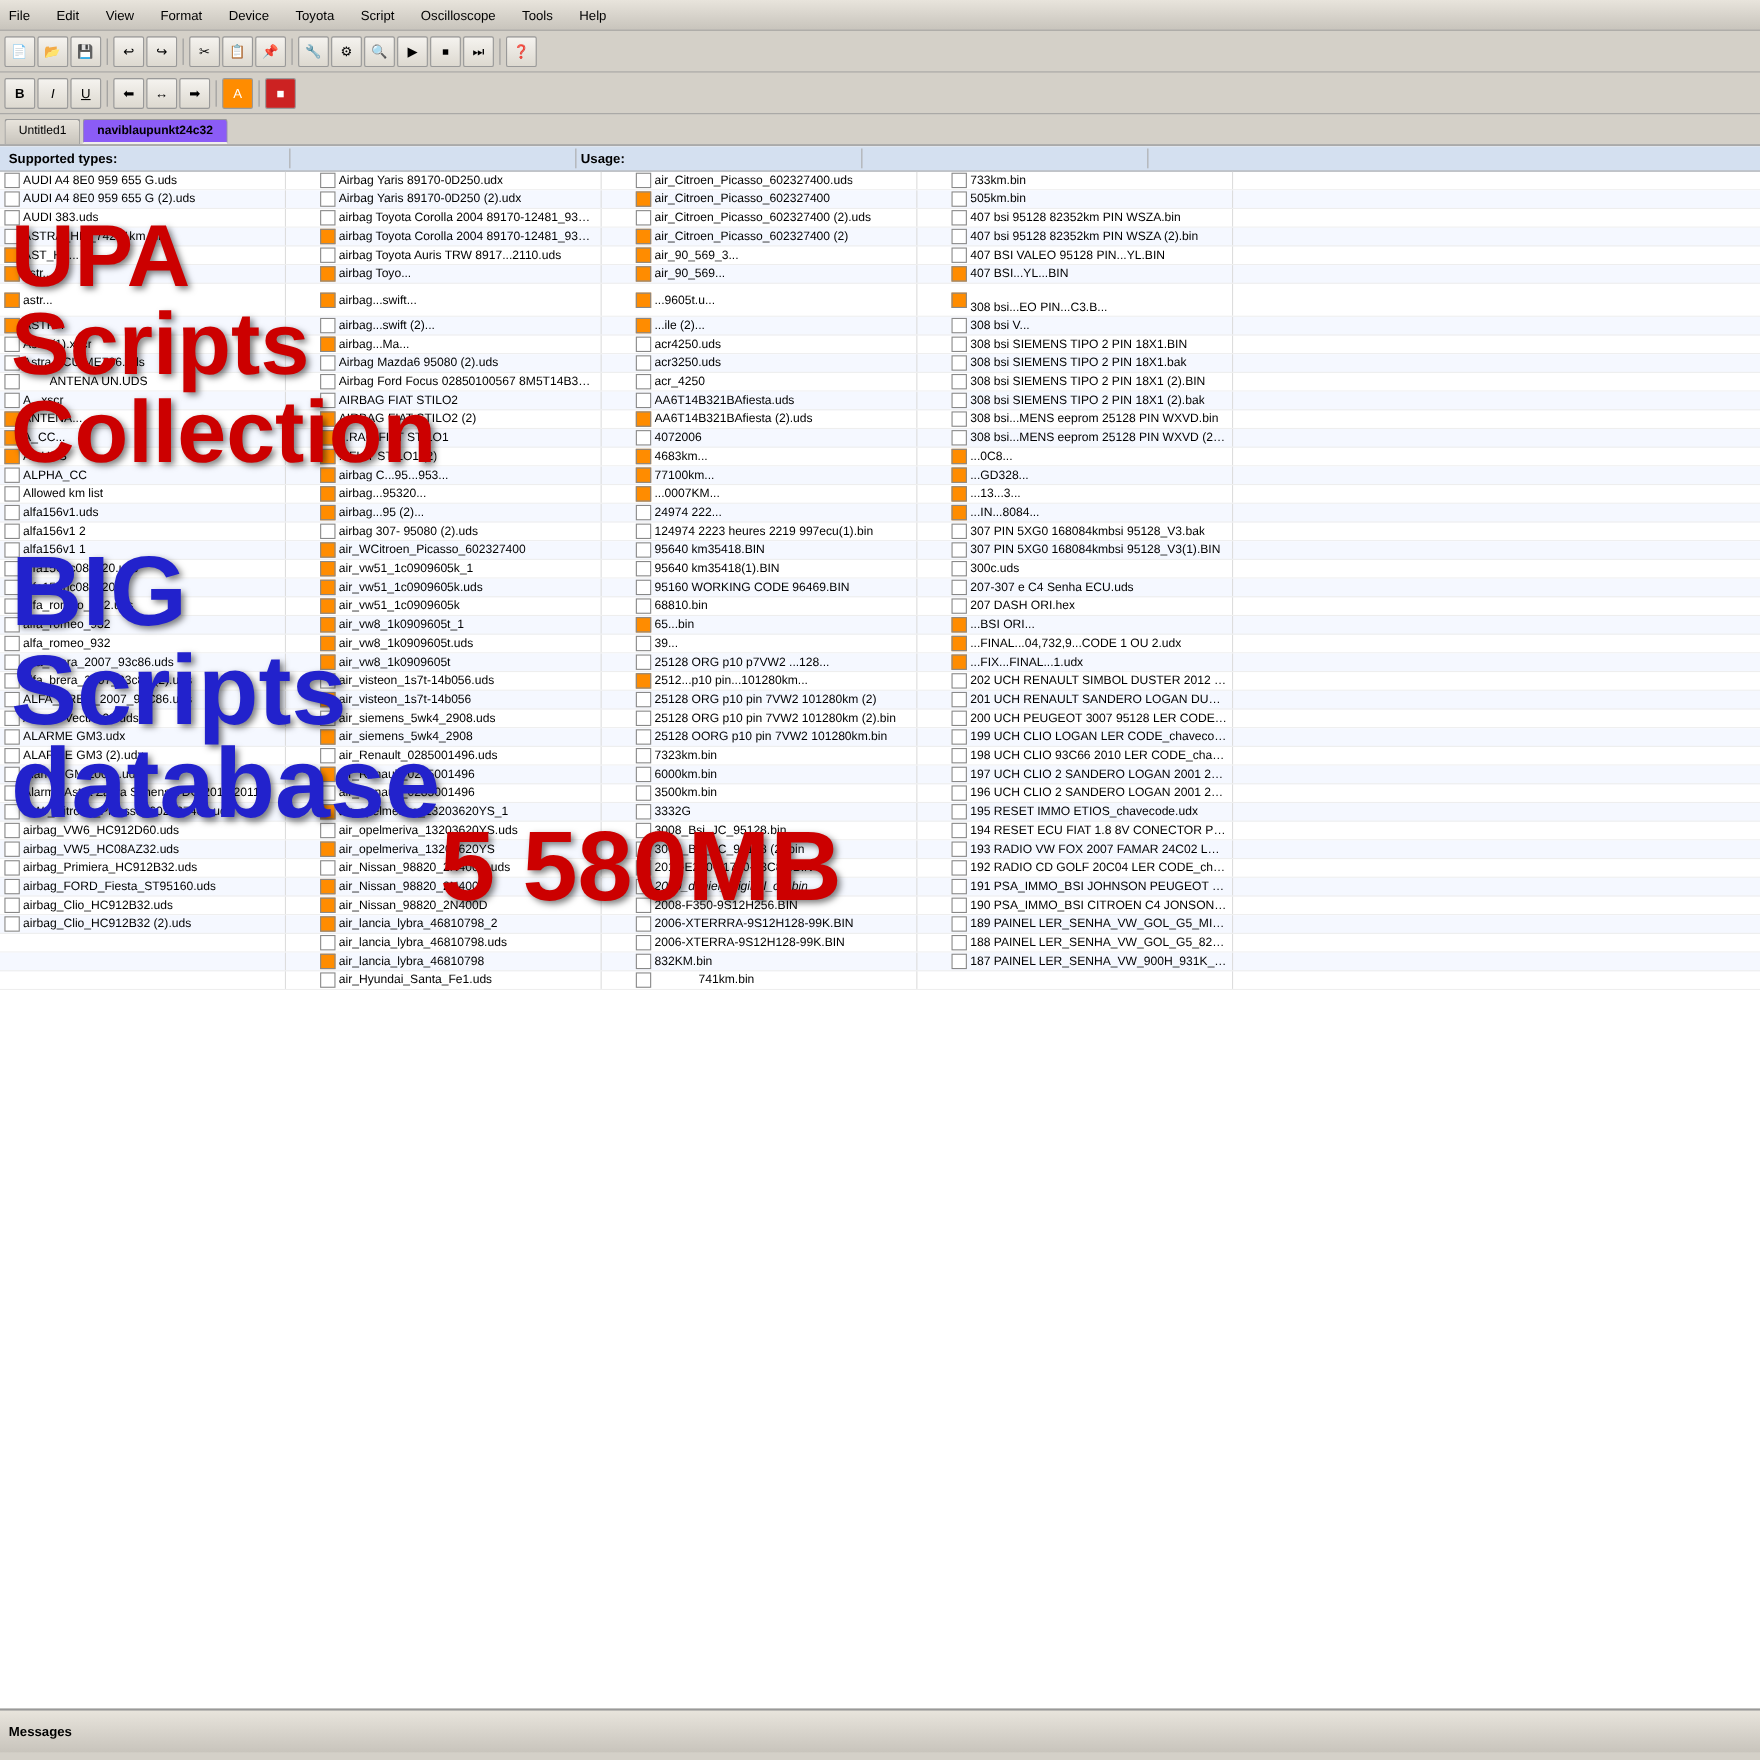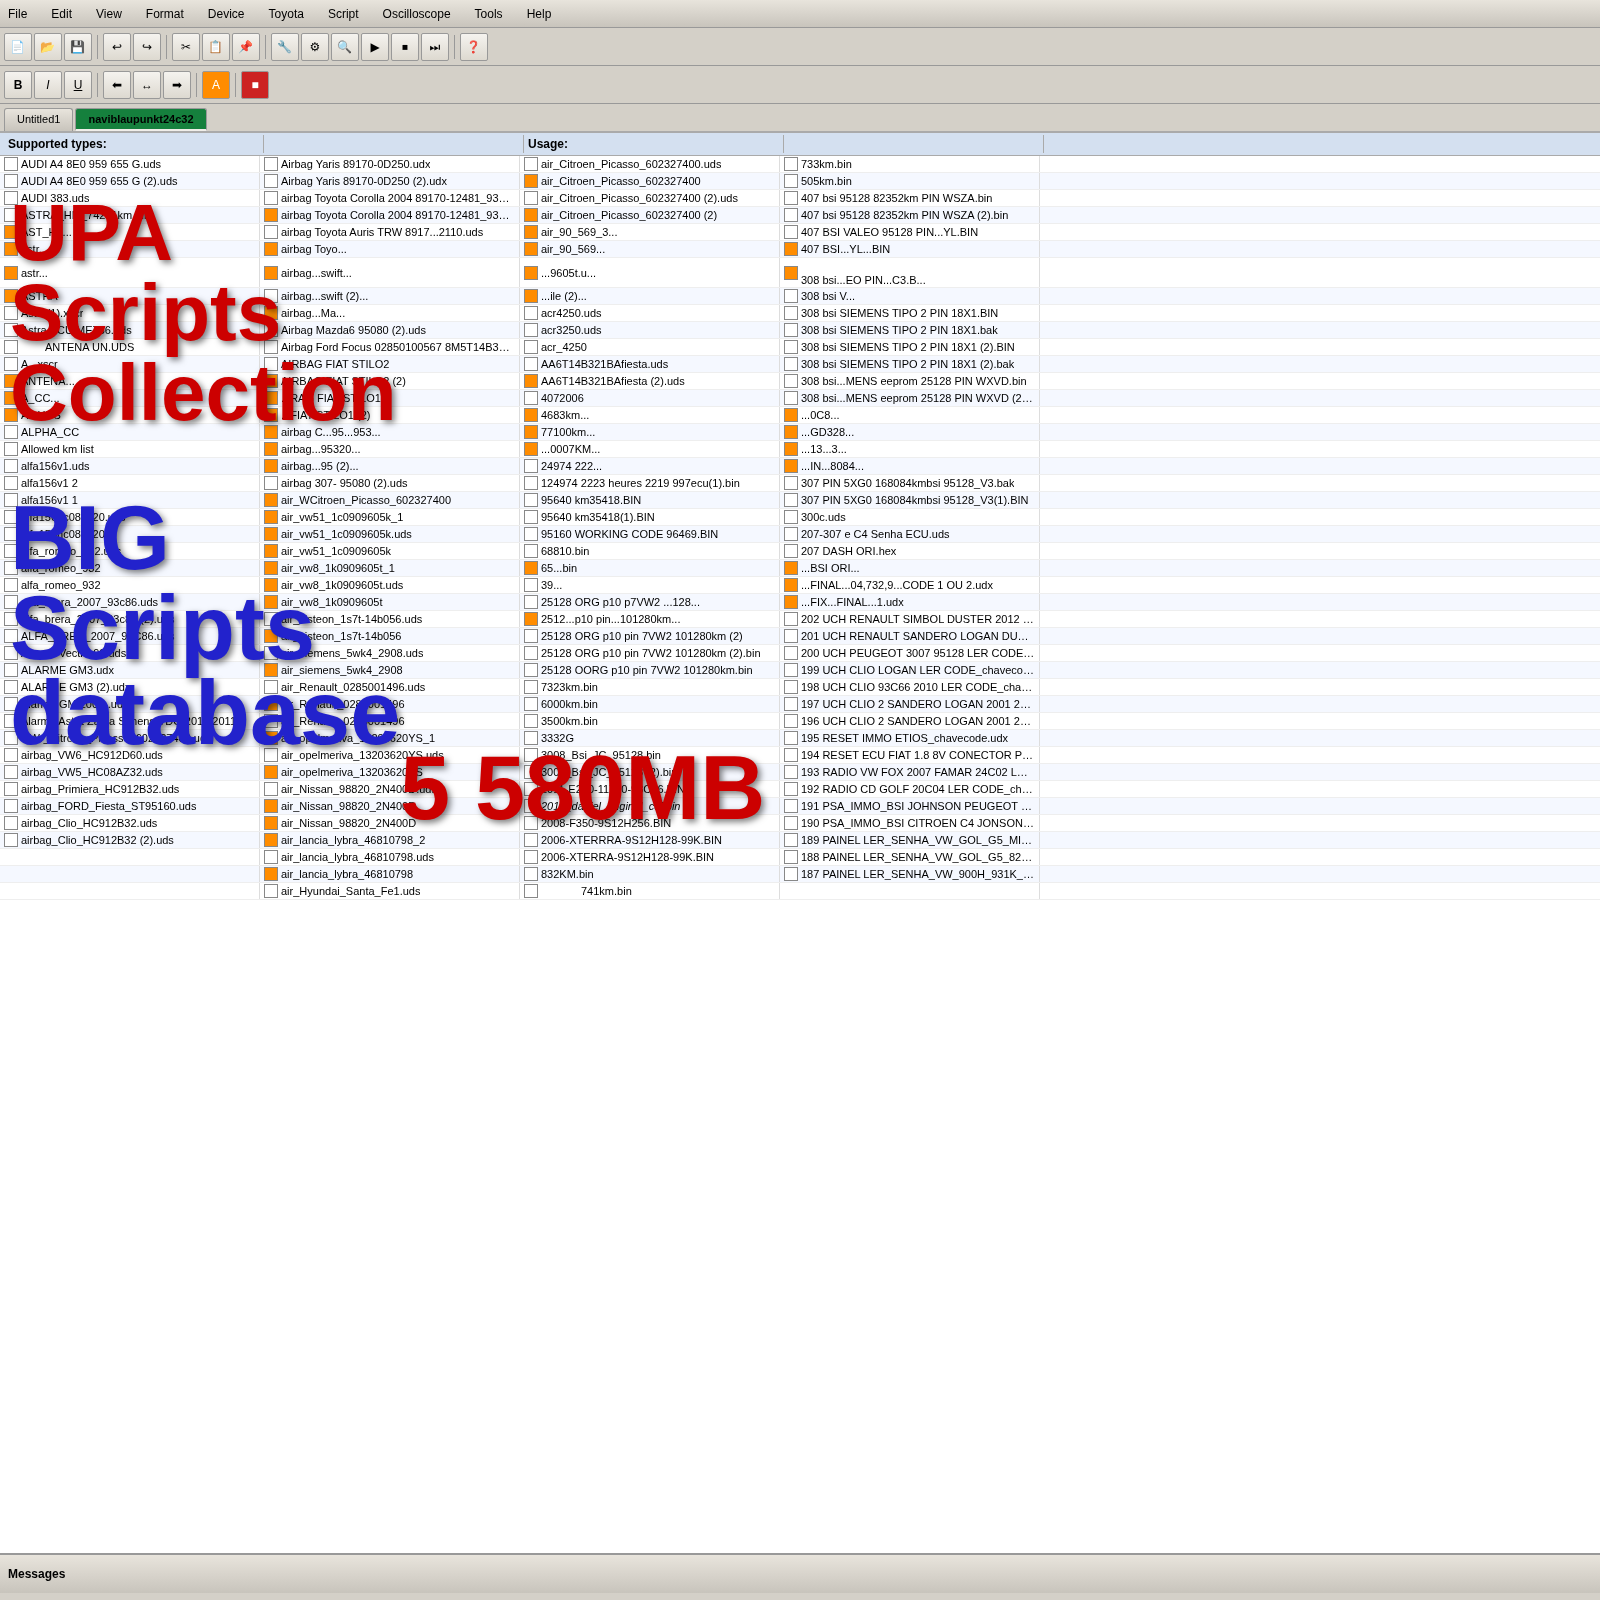--- a/index.html
+++ b/index.html
@@ -79,21 +79,21 @@
       background: linear-gradient(to bottom, #e8e4dc, #c8c4bc);
       border: 1px solid #999;
       border-bottom: none;
       padding: 4px 12px;
       cursor: pointer;
       font-size: 11px;
       color: #000;
       border-radius: 3px 3px 0 0;
     }
     .tab.active {
-      background: #15803d;
+      background: #8b5cf6;
       border-bottom: 2px solid #f0eeea;
       font-weight: bold;
       z-index: 1;
     }
 
     
     .main-content {
       background: #fff;
       display: flex;
       flex-direction: column;
@@ -121,20 +121,21 @@
     .file-list {
       flex: 1;
       overflow-y: auto;
       overflow-x: hidden;
     }
     .file-row {
       display: grid;
       grid-template-columns: 260px 260px 260px 260px;
       border-bottom: 1px solid #eee;
       min-height: 17px;
+      gap: 27px;
     }
     .file-row:nth-child(even) { background: #f5f8ff; }
     .file-cell {
       padding: 1px 4px;
       display: flex;
       align-items: center;
       gap: 3px;
       font-size: 11px;
       white-space: nowrap;
       overflow: hidden;

